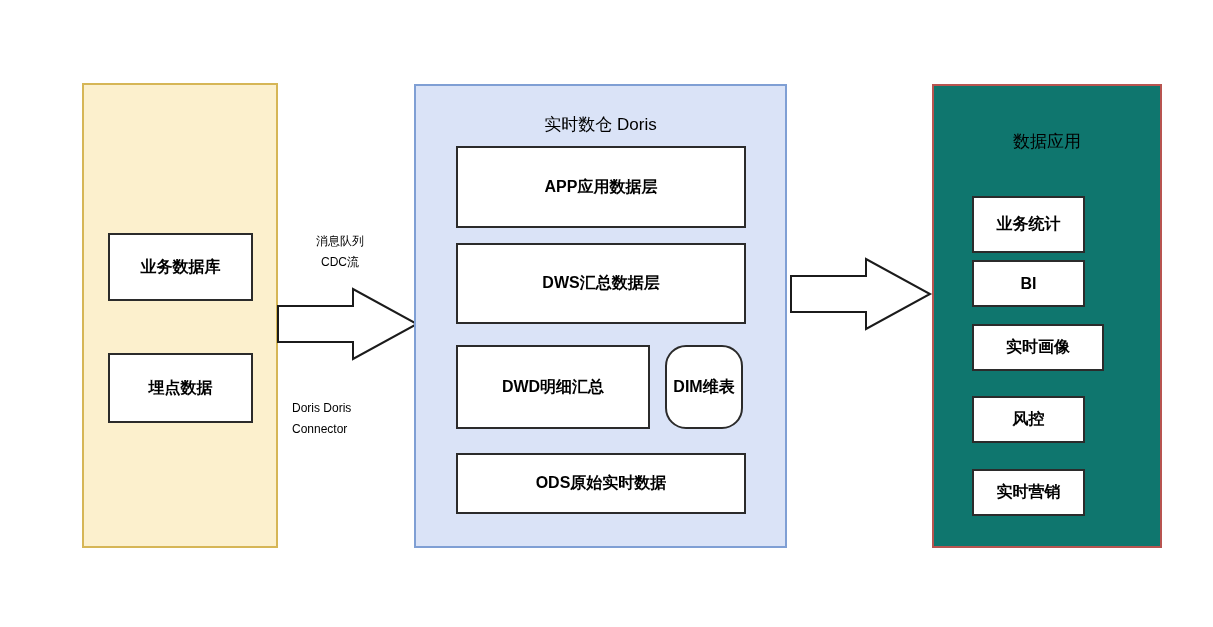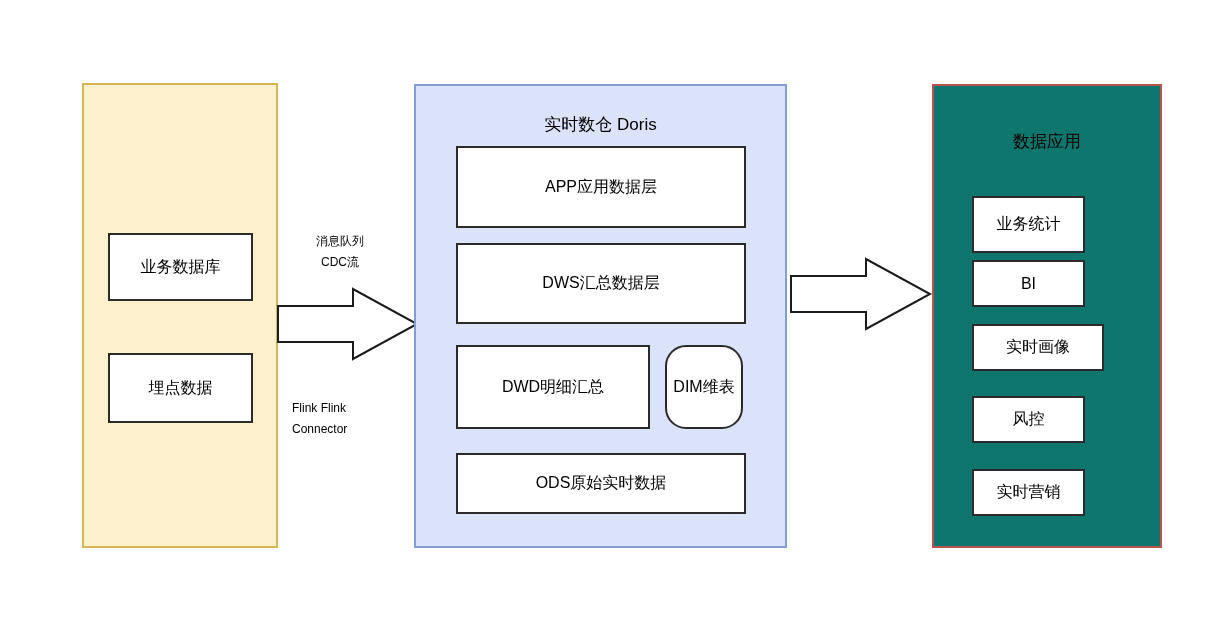--- a/index.html
+++ b/index.html
@@ -38,20 +38,21 @@
     position: absolute;
     box-sizing: border-box;
     background: #ffffff;
     border: 2px solid #2b2b2b;
     display: flex;
     align-items: center;
     justify-content: center;
     font-size: 16px;
     color: #000000;
     white-space: nowrap;
+    font-weight: bold;
   }
   .arrow-svg {
     position: absolute;
     overflow: visible;
   }
   .arrow-shape {
     fill: #ffffff;
     stroke: #1b1b1b;
     stroke-width: 2;
     stroke-linejoin: miter;
@@ -82,21 +83,21 @@
     <span>业务数据库</span>
   </div>
 
   <div class="edge-label center" style="left:284px; top:231px; width:112px;">消息队列
 CDC流</div>
 
   <svg class="arrow-svg" style="left:277px; top:288px;" width="142" height="72" viewBox="0 0 142 72">
     <polygon class="arrow-shape" points="1,18 76,18 76,1 140,36 76,71 76,54 1,54"></polygon>
   </svg>
 
-  <div class="edge-label left" style="left:292px; top:398px; width:140px;">Flink Flink
+  <div class="edge-label left" style="left:292px; top:398px; width:140px;">Doris Doris
 Connector</div>
 
   <div class="panel" style="left:414px; top:84px; width:373px; height:464px; background:#dae3f7; border-color:#7f9fd4;">
     <div class="panel-title" style="top:30px;">实时数仓 Doris</div>
   </div>
 
   <div class="node-box" style="left:456px; top:146px; width:290px; height:82px;">
     <span>APP应用数据层</span>
   </div>
 

